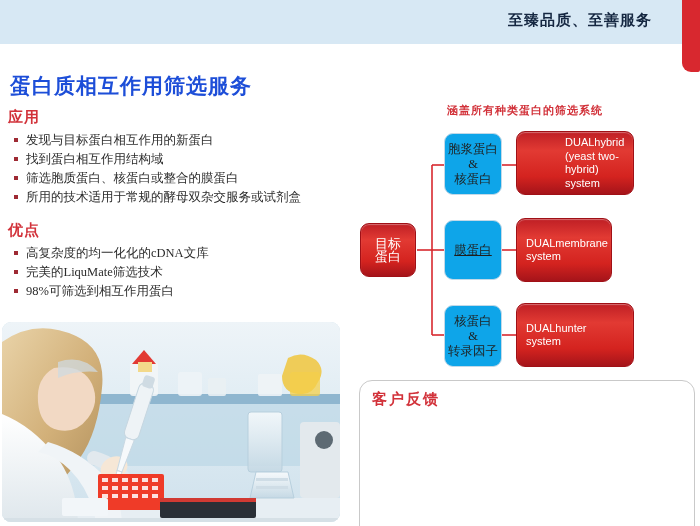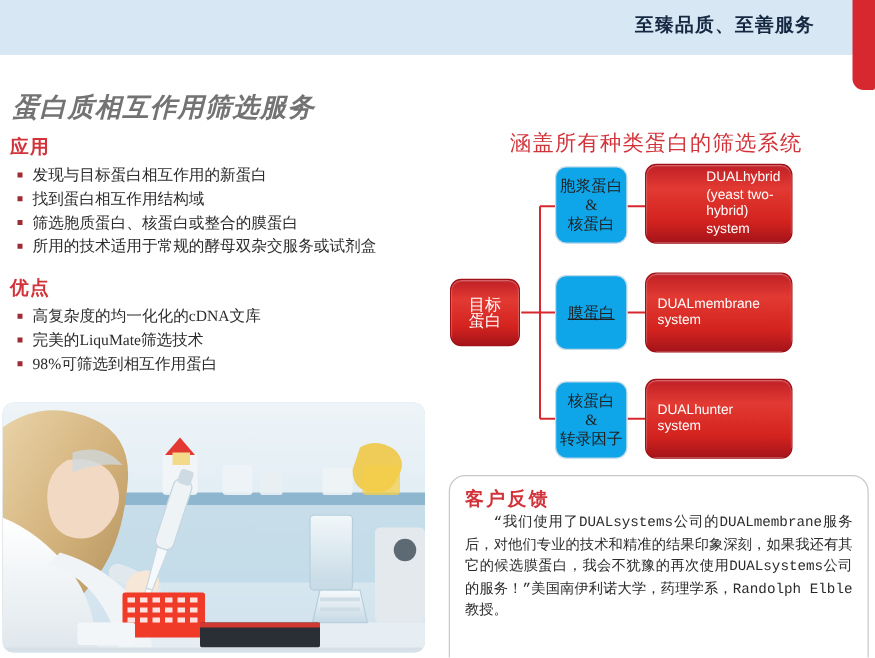--- a/index.html
+++ b/index.html
@@ -41,24 +41,23 @@
     border-bottom-left-radius: 9px;
     border-bottom-right-radius: 2px;
   }
 
   
   .page-title {
     position: absolute;
     left: 10px; top: 72px;
     font-size: 21px;
     font-weight: bold;
-    color: #737373;
+    color: #1d4ed8;
     letter-spacing: 1px;
     white-space: nowrap;
-    font-style: italic;
   }
 
   .section-heading {
     font-size: 15px;
     font-weight: bold;
     color: #d2323a;
     letter-spacing: 1px;
     margin: 0 0 4px 8px;
     font-family: Liberation Mono, monospace;
   }
@@ -108,22 +107,22 @@
     background: #cfe0ea;
   }
   .photo svg { display: block; }
 
   
   .diagram-title {
     position: absolute;
     left: 360px; top: 103px;
     width: 330px;
     text-align: center;
-    font-size: 17px;
-    font-weight: normal;
+    font-size: 11px;
+    font-weight: bold;
     color: #d2323a;
     letter-spacing: 1px;
   }
 
   .diagram {
     position: absolute;
     left: 360px; top: 125px;
     width: 336px;
     height: 250px;
   }
@@ -333,28 +332,27 @@
   <div class="node node-blue" style="left:84px; top:8px; width:58px; height:62px;">
     <span>胞浆蛋白<br>&amp;<br>核蛋白</span>
   </div>
   <div class="node node-red" style="left:156px; top:6px; width:118px; height:64px;padding-left:48px;">
     <span>DUALhybrid<br>(yeast two-hybrid)<br>system</span>
   </div>
 
   <div class="node node-blue" style="left:84px; top:95px; width:58px; height:60px;text-decoration:underline;">
     <span>膜蛋白</span>
   </div>
-  <div class="node node-red" style="left:156px; top:93px; width:118px; height:64px;">
+  <div class="node node-red" style="left:156px; top:93px; width:96px; height:64px;">
     <span>DUALmembrane<br>system</span>
   </div>
 
   <div class="node node-blue" style="left:84px; top:180px; width:58px; height:62px;">
     <span>核蛋白<br>&amp;<br>转录因子</span>
   </div>
   <div class="node node-red" style="left:156px; top:178px; width:118px; height:64px;">
     <span>DUALhunter<br>system</span>
   </div>
 </div>
 
 <div class="feedback">
   <div class="feedback-title">客户反馈</div>
-  <div class="feedback-body">“我们使用了DUALsystems公司的DUALmembrane服务后，对他们专业的技术和精准的结果印象深刻，如果我还有其它的候选膜蛋白，我会不犹豫的再次使用DUALsystems公司的服务！”美国南伊利诺大学，药理学系，Randolph Elble教授。</div>
 </div>
 
 </body></html>

